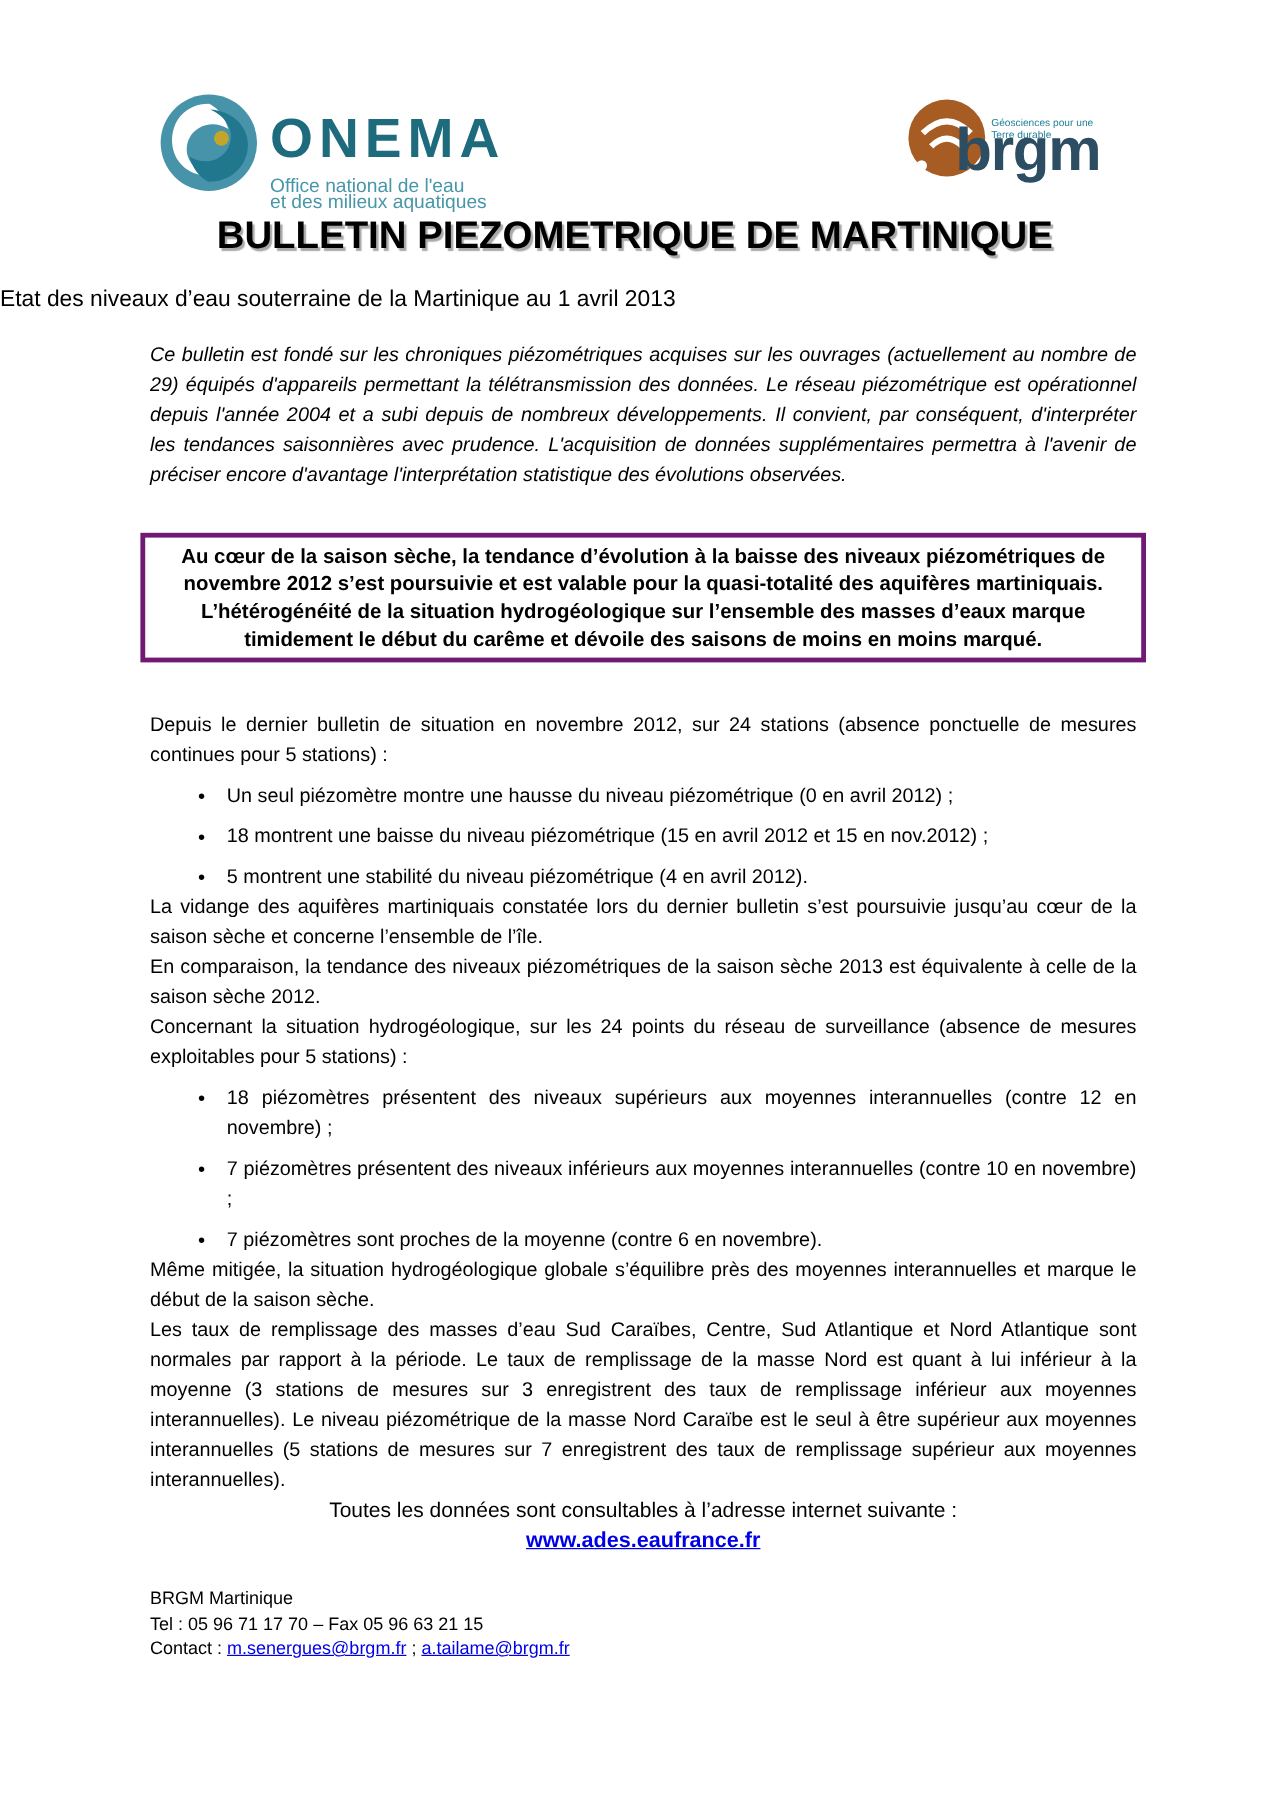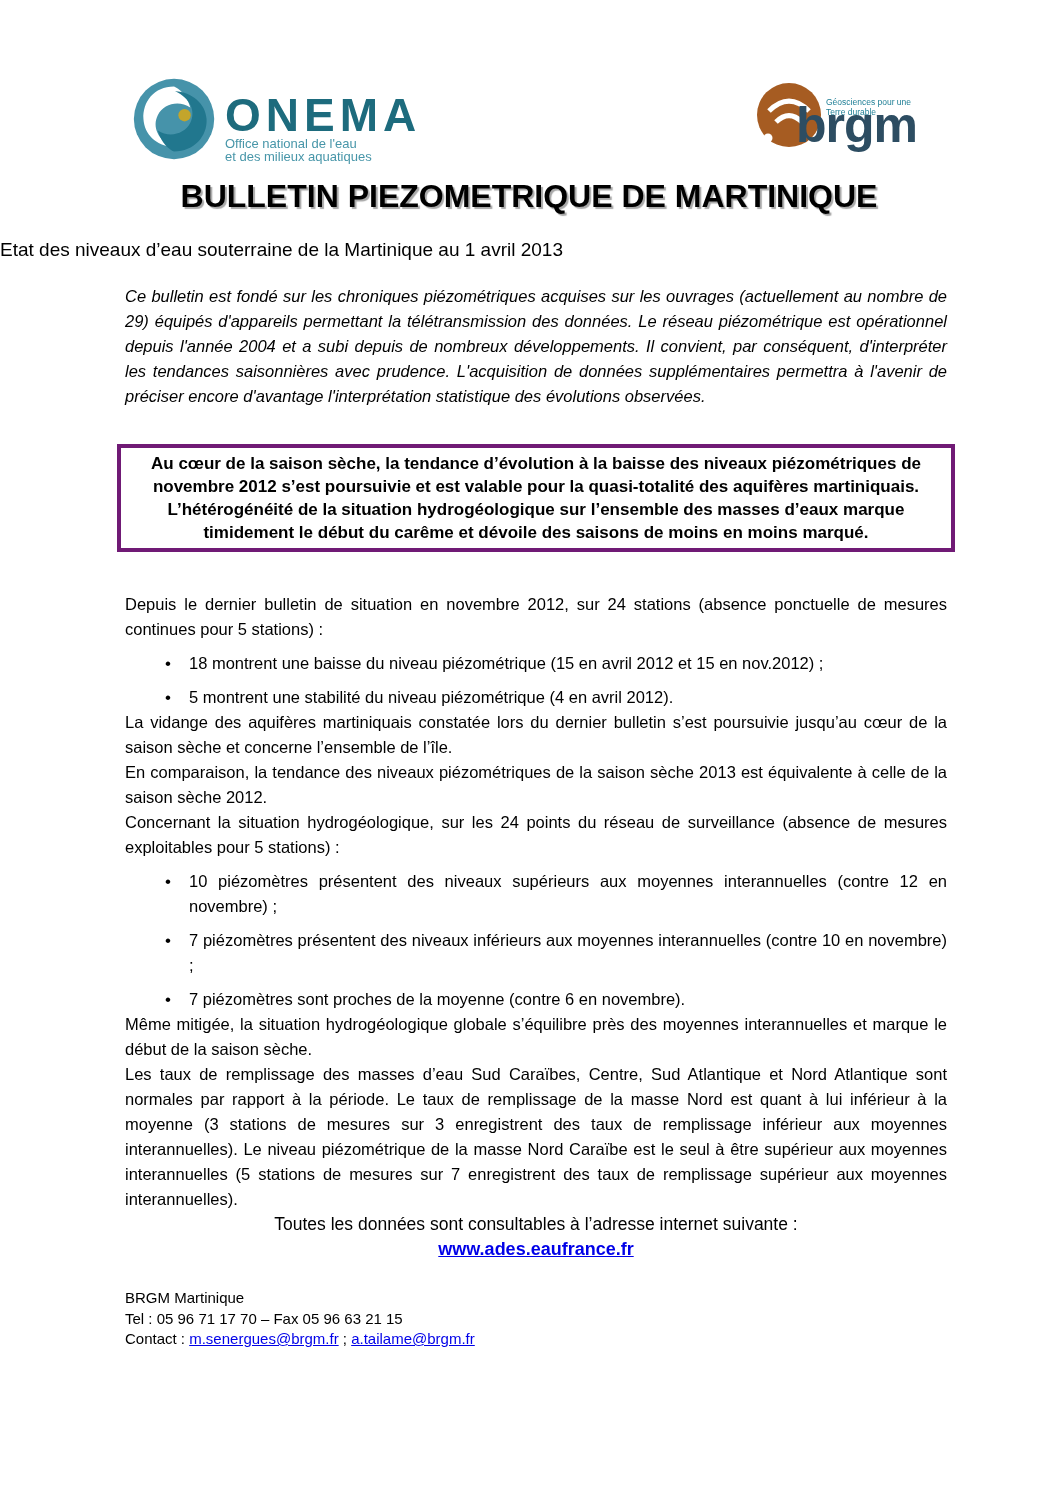--- a/index.html
+++ b/index.html
@@ -17,21 +17,21 @@
     position: absolute; left: 131px; top: 74px;
     width: 210px; height: 90px;
   }
   .onema-circle { position: absolute; left: 0; top: 1px; }
   .onema-text { position: absolute; left: 94px; top: 24px; }
   .onema-wordmark {
     font-size: 46px; font-weight: 600; letter-spacing: 5px;
     color: #1d6b7d; line-height: 34px;
   }
   .onema-tagline {
-    margin-top: 5px; font-size: 13px; line-height: 13px;
+    margin-top: 17px; font-size: 16px; line-height: 13px;
     color: #4896a9;
   }
 
   .logo-brgm {
     position: absolute; left: 752px; top: 78px;
     width: 175px; height: 85px;
   }
   .brgm-circle { position: absolute; left: 4px; top: 4px; }
   .brgm-tagline {
     position: absolute; left: 74px; top: 20px; width: 100px;
@@ -149,31 +149,32 @@
 
 <p class="intro">Ce bulletin est fondé sur les chroniques piézométriques acquises sur les ouvrages (actuellement au nombre de 29) équipés d'appareils permettant la télétransmission des données. Le réseau piézométrique est opérationnel depuis l'année 2004 et a subi depuis de nombreux développements. Il convient, par conséquent, d'interpréter les tendances saisonnières avec prudence. L'acquisition de données supplémentaires permettra à l'avenir de préciser encore d'avantage l'interprétation statistique des évolutions observées.</p>
 
 <div class="highlight">Au cœur de la saison sèche, la tendance d’évolution à la baisse des niveaux piézométriques de novembre 2012 s’est poursuivie et est valable pour la quasi-totalité des aquifères martiniquais. L’hétérogénéité de la situation hydrogéologique sur l’ensemble des masses d’eaux marque timidement le début du carême et dévoile des saisons de moins en moins marqué.</div>
 
 <div class="main">
 
   <p>Depuis le dernier bulletin de situation en novembre 2012, sur 24 stations (absence ponctuelle de mesures continues pour 5 stations) :</p>
 
   <ul class="bullets">
+    <li>Un seul piézomètre montre une hausse du niveau piézométrique (0 en avril 2012) ;</li>
     <li>18 montrent une baisse du niveau piézométrique (15 en avril 2012 et 15 en nov.2012) ;</li>
     <li>5 montrent une stabilité du niveau piézométrique (4 en avril 2012).</li>
   </ul>
 
   <p class="after-bullets">La vidange des aquifères martiniquais constatée lors du dernier bulletin s’est poursuivie jusqu’au cœur de la saison sèche et concerne l’ensemble de l’île.</p>
   <p>En comparaison, la tendance des niveaux piézométriques de la saison sèche 2013 est équivalente à celle de la saison sèche 2012.</p>
 
   <p class="para-block">Concernant la situation hydrogéologique, sur les 24 points du réseau de surveillance (absence de mesures exploitables pour 5 stations) :</p>
 
   <ul class="bullets">
-    <li>10 piézomètres présentent des niveaux supérieurs aux moyennes interannuelles (contre 12 en novembre) ;</li>
+    <li>18 piézomètres présentent des niveaux supérieurs aux moyennes interannuelles (contre 12 en novembre) ;</li>
     <li>7 piézomètres présentent des niveaux inférieurs aux moyennes interannuelles (contre 10 en novembre) ;</li>
     <li>7 piézomètres sont proches de la moyenne (contre 6 en novembre).</li>
   </ul>
 
   <p class="mt14">Même mitigée, la situation hydrogéologique globale s’équilibre près des moyennes interannuelles et marque le début de la saison sèche.</p>
   <p>Les taux de remplissage des masses d’eau Sud Caraïbes, Centre, Sud Atlantique et Nord Atlantique sont normales par rapport à la période. Le taux de remplissage de la masse Nord est quant à lui inférieur à la moyenne (3 stations de mesures sur 3 enregistrent des taux de remplissage inférieur aux moyennes interannuelles). Le niveau piézométrique de la masse Nord Caraïbe est le seul à être supérieur aux moyennes interannuelles (5 stations de mesures sur 7 enregistrent des taux de remplissage supérieur aux moyennes interannuelles).</p>
 
   <p class="data-access-intro">Toutes les données sont consultables à l’adresse internet suivante :</p>
   <p class="data-access-link">
     <a href="#">www.ades.eaufrance.fr</a>

